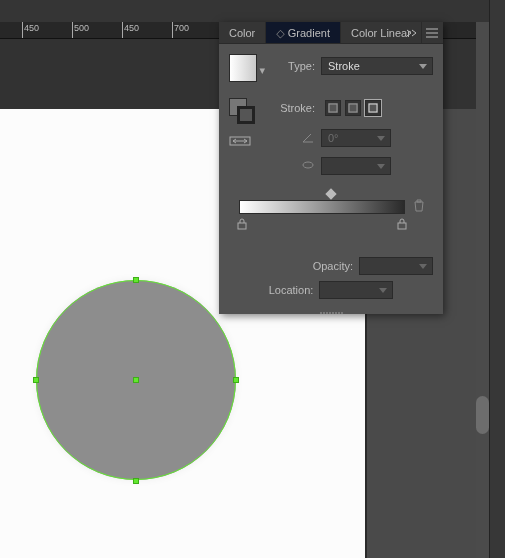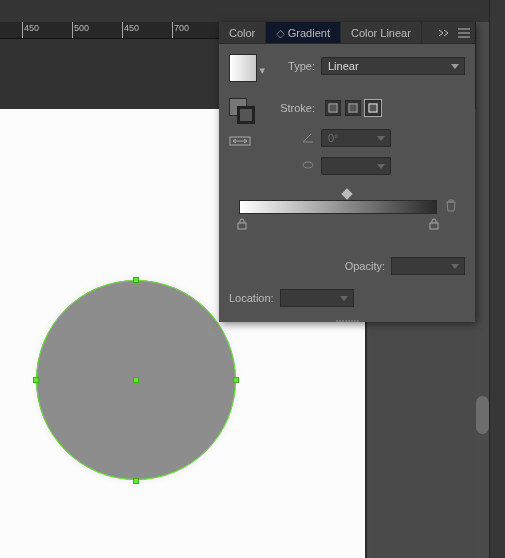--- a/index.html
+++ b/index.html
@@ -15,21 +15,21 @@
   .under-ruler{position:absolute;left:0;top:39px;width:489px;height:70px;background:#323232}
   
   .canvas{position:absolute;left:0;top:109px;width:367px;height:449px;background:#fcfcfc;border-right:2px solid #2b2b2b}
   .circle-fill{position:absolute;left:36px;top:171px;width:200px;height:200px;border-radius:50%;background:radial-gradient(circle,#8d8d8d 0%,#8d8d8d 80%,#9a9a9a 100%);box-shadow:0 0 8px rgba(0,0,0,.06)}
   .circle-sel{position:absolute;left:36px;top:171px;width:200px;height:200px;border-radius:50%;border:1px solid #62e82f}
   .anchor{position:absolute;width:6px;height:6px;background:#62e82f;border:1px solid #3fae18}
   .anchor.center{width:6px;height:6px}
   
   .right-gray{position:absolute;left:369px;top:109px;width:120px;height:449px;background:#4a4a4a}
   
-  .panel{position:absolute;left:219px;top:22px;width:256px;background:#525252;color:#bcbcbc;box-shadow:2px 2px 8px rgba(0,0,0,.5)}
+  .panel{position:absolute;left:219px;top:22px;width:224px;background:#525252;color:#bcbcbc;box-shadow:2px 2px 8px rgba(0,0,0,.5)}
   .panel .tabbar{height:22px;background:#353535;display:flex;align-items:stretch;border-bottom:1px solid #2a2a2a;position:relative}
   .panel .tab{padding:0 10px;line-height:22px;color:#bcbcbc;cursor:pointer;border-right:1px solid #2a2a2a}
   .panel .tab.active{background:#0f172a}
   .panel .tab.link{color:#bcbcbc}
   .panel .tabbar .right-controls{position:absolute;right:4px;top:0;height:22px;display:flex;align-items:center;gap:6px}
   .panel .ico{width:14px;height:14px;display:inline-flex;align-items:center;justify-content:center;color:#bcbcbc}
   .panel .body{padding:10px 10px 12px 10px}
   .row{display:flex;align-items:center;min-height:24px}
   .lbl{color:#bcbcbc;text-align:right;padding-right:6px}
   .select{background:#3a3a3a;border:1px solid #2a2a2a;height:18px;color:#ddd;padding:0 18px 0 6px;position:relative;display:flex;align-items:center;cursor:pointer}
@@ -127,21 +127,21 @@
               <rect x="1" y="3" width="20" height="8" fill="none" stroke="#aaa"></rect>
               <path d="M4 7h14M4 7l3-2M4 7l3 2M18 7l-3-2M18 7l-3 2" stroke="#aaa" fill="none"></path>
             </svg>
         </div>
       </div>
 
       <div style="flex:1">
         <div class="row">
           <div class="lbl" style="width:46px">Type:</div>
           <div class="select" style="flex:1">
-              <span>Linear</span>
+              <span>Stroke</span>
             </div>
         </div>
         <div class="row" style="margin-top:18px">
           <div class="lbl" style="width:46px">Stroke:</div>
           <div class="stroke-opts" style="display:flex">
             <div class="sw">
                 <svg width="10" height="10">
                   <rect width="10" height="10" fill="#555"></rect>
                   <rect x="1" y="1" width="8" height="8" fill="none" stroke="#999"></rect>
                 </svg>
@@ -194,21 +194,21 @@
             <path d="M3 5V3a2 2 0 014 0v2" fill="none" stroke="#aaa"></path>
           </svg></span>
     </div>
 
     <div class="row" style="margin-top:12px;justify-content:flex-end">
       <div class="lbl">Opacity:</div>
       <div class="select dim" style="width:74px">
           <span></span>
         </div>
     </div>
-    <div class="row" style="margin-top:8px;justify-content:flex-start">
+    <div class="row" style="margin-top:0;justify-content:center">
       <div class="lbl">Location:</div>
       <div class="select dim" style="width:74px">
           <span></span>
         </div>
     </div>
   </div>
   <div class="gripper">
     <span></span>
       <span></span>
       <span></span>

